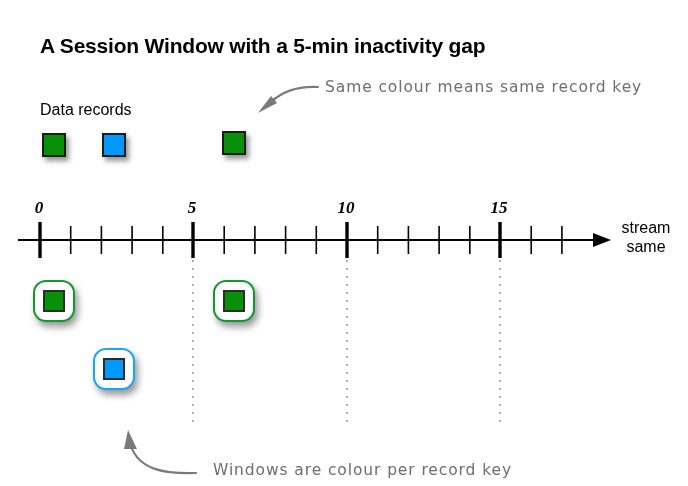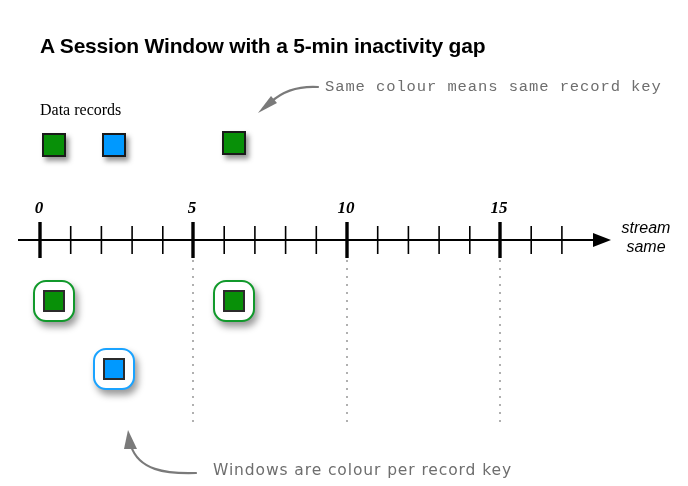--- a/index.html
+++ b/index.html
@@ -31,53 +31,52 @@
     font-size: 21px;
     font-weight: bold;
     color: #000000;
     letter-spacing: -0.2px;
     white-space: nowrap;
   }
 
   
   .plain-label {
     position: absolute;
-    font-family: Liberation Serif, serif;
+    font-family: Liberation Sans, sans-serif;
     font-size: 16px;
     color: #000000;
     white-space: nowrap;
     text-align: center;
   }
   #data-records-label { left: 40px; top: 83px; }
 
   #stream-time-label {
     position: absolute;
     left: 608px;
     top: 200px;
     width: 76px;
     font-family: "Liberation Sans", sans-serif;
     font-size: 16px;
     color: #000000;
     text-align: center;
     line-height: 19px;
-    font-style: italic;
   }
   #stream-time-label span { display: block; }
 
   
   .hand-note {
     position: absolute;
     font-family: "DejaVu Sans", sans-serif;
     font-size: 15.5px;
     color: #6e6e6e;
     letter-spacing: 0.9px;
     white-space: nowrap;
     font-style: normal;
   }
-  #note-top { left: 325px; top: 60px; font-family: Liberation Mono, monospace; }
+  #note-top { left: 325px; top: 60px; }
   #note-bottom { left: 213px; top: 443px; }
 
   
   .record-chip {
     position: absolute;
     width: 24px;
     height: 24px;
     box-sizing: border-box;
     border: 2px solid #1a1a1a;
     box-shadow: 3px 4px 5px rgba(0,0,0,0.42);

